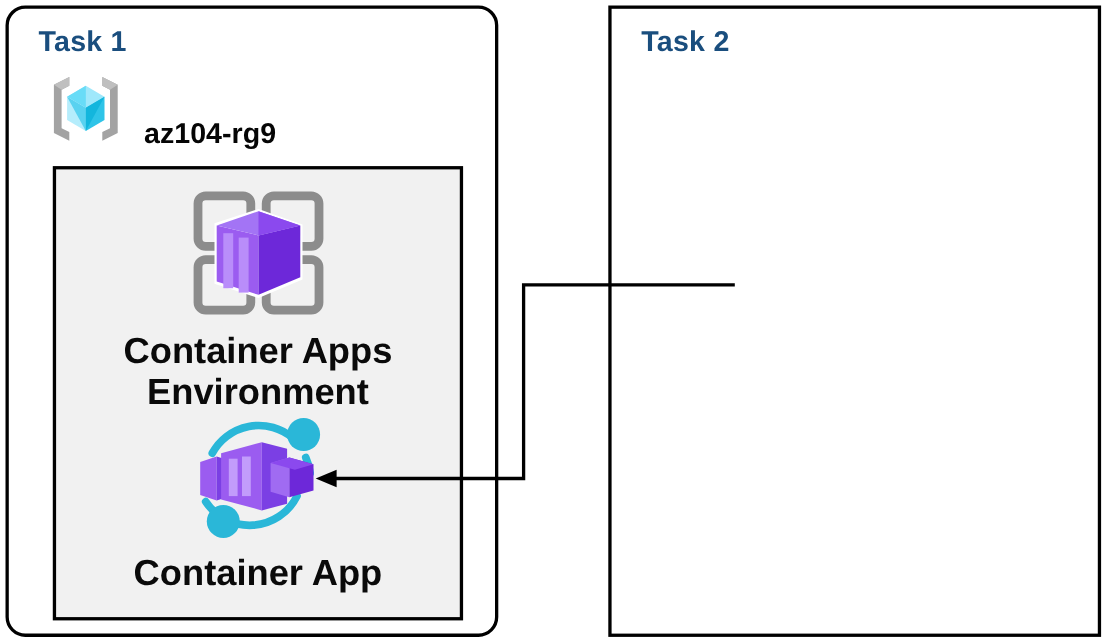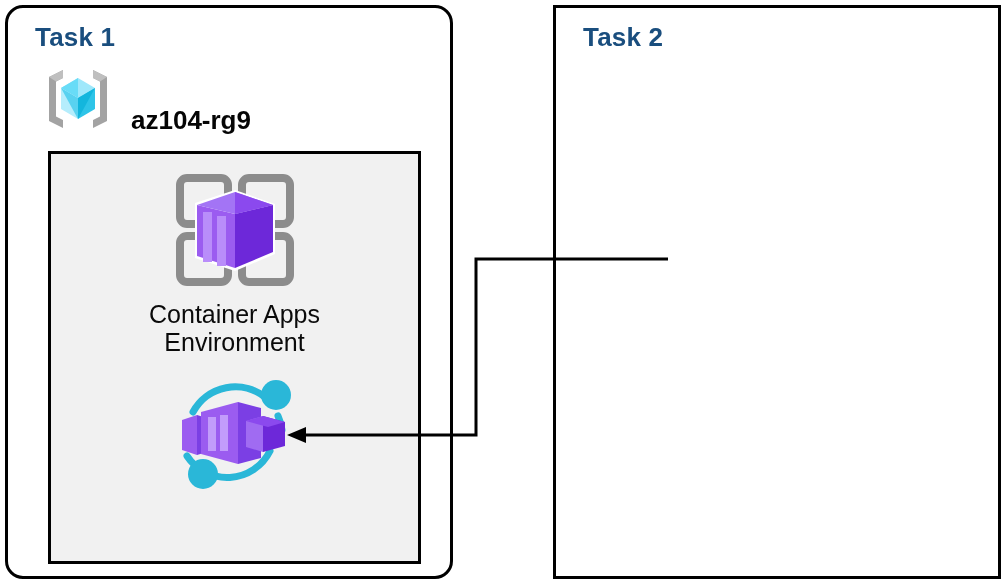--- a/index.html
+++ b/index.html
@@ -69,22 +69,22 @@
     position: absolute;
     width: 100%;
     display: flex;
     flex-direction: column;
     align-items: center;
   }
   #cae-block { top: 14px; }
   #capp-block { top: 218px; }
 
   .res-label {
-    font-size: 25px;
-    font-weight: normal;
+    font-size: 33px;
+    font-weight: bold;
     color: #0a0a0a;
     text-align: center;
     line-height: 1.12;
     white-space: pre-line;
     margin-top: 4px;
   }
 
   
   #connector {
     position: absolute;
@@ -176,20 +176,21 @@
             <path d="M41 40 L78 30 L78 92 L41 82 Z" fill="#9b5cf0"></path>
             <rect x="48" y="45" width="8" height="34" fill="#c29cfb"></rect>
             <rect x="60" y="43" width="8" height="36" fill="#c29cfb"></rect>
             <path d="M78 30 L101 36 L101 86 L78 92 Z" fill="#7b3fe4"></path>
 
             <path d="M86 49 L103 44 L103 80 L86 75 Z" fill="#a06bf2"></path>
             <path d="M103 44 L125 50 L125 74 L103 80 Z" fill="#6d28d9"></path>
             <path d="M86 49 L103 44 L125 50 L108 55 Z" fill="#8b49ee"></path>
           </svg>
         </span>
+        <div class="res-label">Container App</div>
       </div>
 
     </div>
   </div>
 
   <div id="task2-panel" class="task-panel">
 
     <div class="task-title">Task 2</div>
 
   </div>

